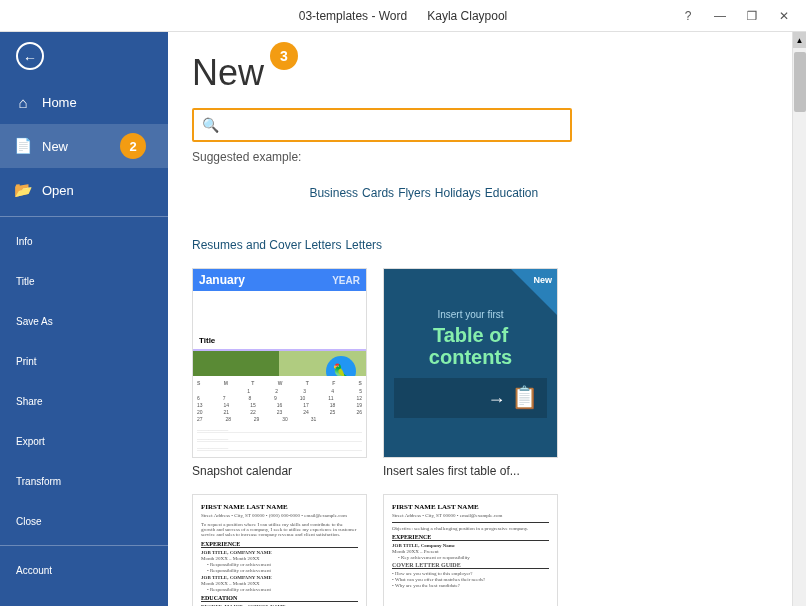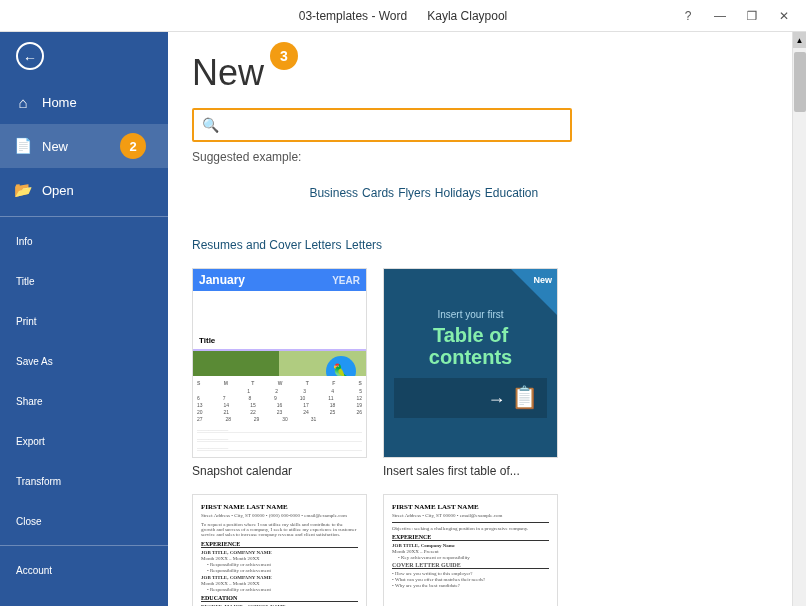--- a/index.html
+++ b/index.html
@@ -427,24 +427,24 @@
 
     <div class="sidebar-divider"></div>
 
     <div class="sidebar-text-item">
       <span>Info</span>
     </div>
     <div class="sidebar-text-item">
       <span>Title</span>
     </div>
     <div class="sidebar-text-item">
+      <span>Save As</span>
+    </div>
+    <div class="sidebar-text-item">
       <span>Print</span>
-    </div>
-    <div class="sidebar-text-item">
-      <span>Save As</span>
     </div>
     <div class="sidebar-text-item">
       <span>Share</span>
     </div>
     <div class="sidebar-text-item">
       <span>Export</span>
     </div>
     <div class="sidebar-text-item">
       <span>Transform</span>
     </div>

